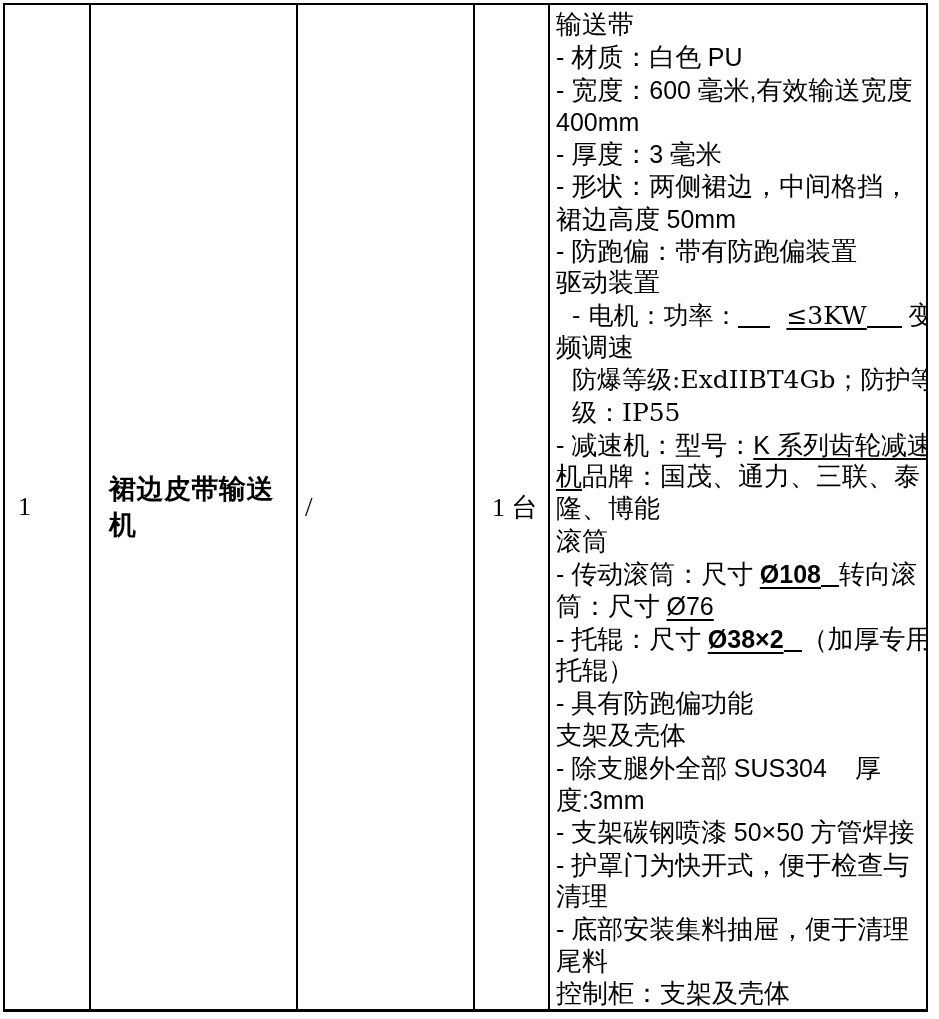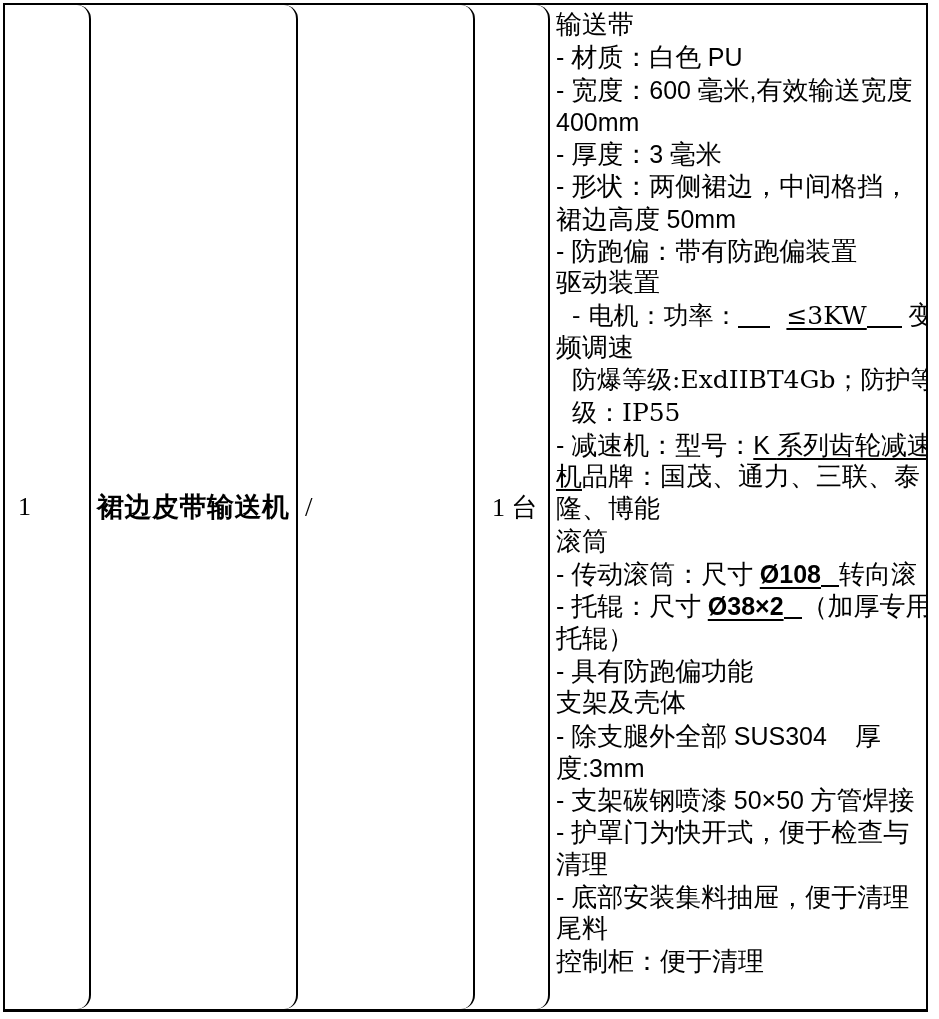--- a/index.html
+++ b/index.html
@@ -8,25 +8,25 @@
     font-family:"Liberation Serif","DejaVu Serif",serif;
     color:#000000;position:relative;overflow:hidden;
   }
   .eq-table{
     position:absolute;left:3px;top:3px;width:925px;height:1009px;
     box-sizing:border-box;
     border:2px solid #000;border-bottom-width:3px;
     display:grid;grid-template-columns:86px 207px 177px 75px 1fr;
     background:#ffffff;
   }
-  .cell{box-sizing:border-box;border-right:2px solid #000;overflow:hidden;border-radius:14px;}
+  .cell{box-sizing:border-box;border-right:2px solid #000;overflow:hidden;}
   .cell:last-child{border-right:none;}
   .vcenter{display:flex;align-items:center;}
   .c1{padding-left:13px;font-size:26px;}
-  .c2{padding-left:6px;font-size:27px;font-weight:bold;letter-spacing:0.5px;}
+  .c2{padding-left:18px;font-size:27px;font-weight:bold;letter-spacing:0.5px;}
   .c3{padding-left:7px;font-size:27px;}
   .c4{padding-left:17px;font-size:26px;}
   .c5{padding:4px 2px 0 6px;font-size:26px;}
   .spec-line{height:32.3px;line-height:32.3px;white-space:nowrap;}
   .spec-line span{text-decoration:none;}
   .sans{font-family:"Liberation Sans","DejaVu Sans",sans-serif;font-size:25px;}
   .song{font-family:"DejaVu Serif","Liberation Serif",serif;font-size:25px;margin-left:16px;}
   .b{font-weight:bold;}
   .u{text-decoration:underline !important;text-underline-offset:4px;text-decoration-thickness:2px;}
   .blank{display:inline-block;height:2px;vertical-align:-4px;background:transparent;}
@@ -60,26 +60,27 @@
       <div class="spec-line"><span>驱动装置</span></div>
       <div class="spec-line"><span class="song">- 电机：功率：</span><span class="blank ul" style="width: 32px;"></span><span class="song u">≤3KW</span><span class="blank ul" style="width: 35px;"></span><span> 变</span></div>
       <div class="spec-line"><span>频调速</span></div>
       <div class="spec-line"><span class="song">防爆等级:ExdIIBT4Gb；防护等</span></div>
       <div class="spec-line"><span class="song">级：IP55</span></div>
       <div class="spec-line"><span class="sans">- </span><span>减速机：型号：</span><span class="sans u">K </span><span class="u">系列齿轮减速</span></div>
       <div class="spec-line"><span class="u">机</span><span>品牌：国茂、通力、三联、泰</span></div>
       <div class="spec-line"><span>隆、博能</span></div>
       <div class="spec-line"><span>滚筒</span></div>
       <div class="spec-line"><span class="sans">- </span><span>传动滚筒：尺寸 </span><span class="sans b u">Ø108</span><span class="blank ul" style="width: 18px;"></span><span>转向滚</span></div>
+      <div class="spec-line"><span>筒：尺寸 </span><span class="sans u">Ø76</span></div>
       <div class="spec-line"><span class="sans">- </span><span>托辊：尺寸 </span><span class="sans b u">Ø38×2</span><span class="blank ul" style="width: 18px;"></span><span>（加厚专用</span></div>
       <div class="spec-line"><span>托辊）</span></div>
       <div class="spec-line"><span class="sans">- </span><span>具有防跑偏功能</span></div>
       <div class="spec-line"><span>支架及壳体</span></div>
       <div class="spec-line"><span class="sans">- </span><span>除支腿外全部 </span><span class="sans">SUS304</span><span class="blank" style="width: 28px;"></span><span>厚</span></div>
       <div class="spec-line"><span>度</span><span class="sans">:3mm</span></div>
       <div class="spec-line"><span class="sans">- </span><span>支架碳钢喷漆 </span><span class="sans">50×50</span><span> 方管焊接</span></div>
       <div class="spec-line"><span class="sans">- </span><span>护罩门为快开式，便于检查与</span></div>
       <div class="spec-line"><span>清理</span></div>
       <div class="spec-line"><span class="sans">- </span><span>底部安装集料抽屉，便于清理</span></div>
       <div class="spec-line"><span>尾料</span></div>
-      <div class="spec-line"><span>控制柜：便于清理</span></div>
+      <div class="spec-line"><span>控制柜：支架及壳体</span></div>
     </div>
 </div>
 
 </body></html>

